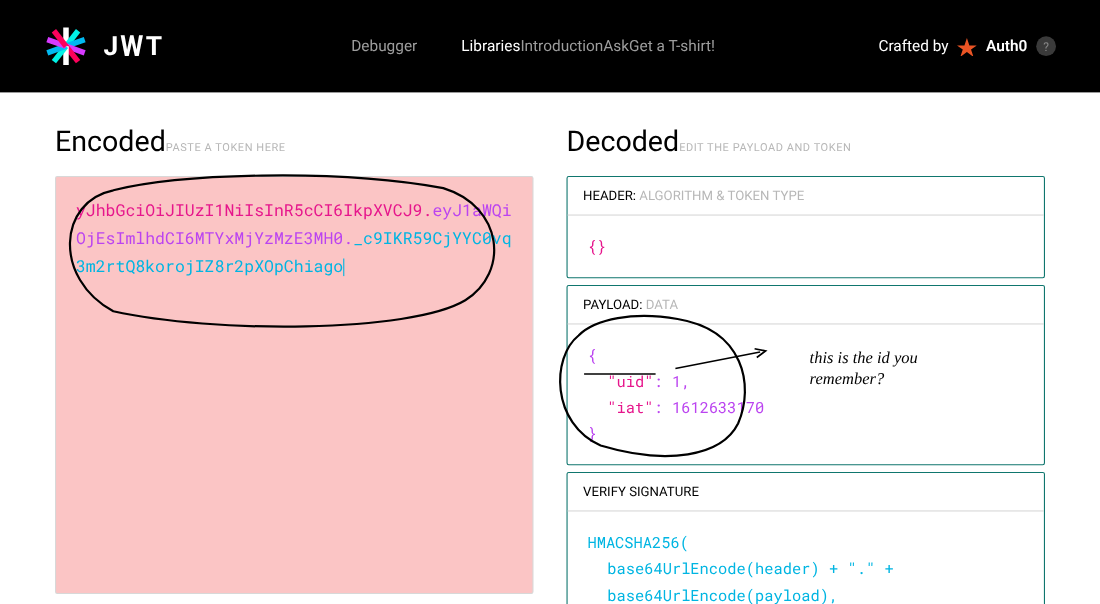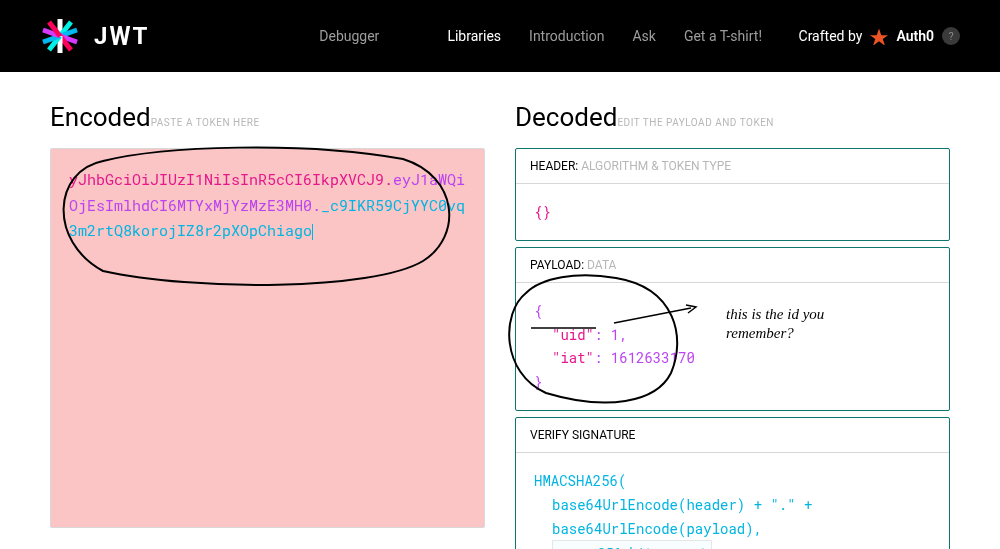--- a/index.html
+++ b/index.html
@@ -1,21 +1,21 @@
 <!DOCTYPE html>
 <html><head>
 <meta charset="utf-8">
 <style>
   html,body{margin:0;padding:0;font-family:-apple-system,BlinkMacSystemFont,"Segoe UI",Roboto,Helvetica,Arial,sans-serif;background:#fff;color:#000;}
   *{box-sizing:border-box;}
-  .topbar{background:#000;color:#fff;height:72px;display:flex;align-items:center;padding:0 40px;}
+  .topbar{background:#000;color:#fff;height:84px;display:flex;align-items:center;padding:0 40px;}
   .logo-wrap{display:flex;align-items:center;gap:14px;}
   .logo-star{width:40px;height:40px;position:relative;}
   .logo-text{font-size:24px;font-weight:700;letter-spacing:2px;color:#fff;}
-  .nav{margin-left:170px;display:flex;gap:28px;}
+  .nav{margin-left:170px;display:flex;}
   .nav a{color:#9d9d9d;text-decoration:none;font-size:14px;}
   .nav a.active{color:#fff;margin-left:40px;}
   .crafted{margin-left:auto;display:flex;align-items:center;gap:8px;color:#fff;font-size:14px;text-align:center;}
   .auth0-logo{width:18px;height:18px;}
   .help-circle{width:18px;height:18px;border-radius:50%;background:#3a3a3a;color:#888;font-size:11px;display:flex;align-items:center;justify-content:center;}
   .main{display:flex;padding:30px 50px;gap:30px;}
   .col{flex:1;}
   .section-title{font-size:26px;font-weight:400;color:#000;display:flex;align-items:baseline;margin-bottom:16px;}
   .section-sub{font-size:10px;color:#b7b7b7;letter-spacing:0.5px;}
   .encoded-box{border:1px solid #d8d8d8;background:#fbc5c5;padding:18px;height:380px;border-radius:2px;font-family:"Roboto Mono","Courier New",monospace;font-size:15px;line-height:1.7;word-break:break-all;position:relative;}
@@ -123,21 +123,21 @@
           <span class="red">"iat"</span><span class="purple">: </span><span class="purple">1612633170</span>
         </div>
         <div class="purple">}</div>
 
         <svg class="ink" style="left:-20px;top:-30px" width="420" height="160">
           <path d="M30 40 C 5 60, 5 120, 50 140 C 110 158, 160 150, 175 120 C 190 85, 180 35, 120 25 C 80 18, 45 25, 30 40 Z" fill="none" stroke="#000" stroke-width="2"></path>
           <line x1="35" y1="75" x2="100" y2="75" stroke="#000" stroke-width="1.5"></line>
           <path d="M118 70 L 195 55" fill="none" stroke="#000" stroke-width="1.5"></path>
           <path d="M190 52 L 200 54 L 192 60" fill="none" stroke="#000" stroke-width="1.5"></path>
         </svg>
-        <div class="annot" style="left:210px;top:22px;line-height:1.25">
+        <div class="annot" style="left:220px;top:22px;line-height:1.25">
           <div>this is the id you</div>
           <div>remember?</div>
         </div>
       </div>
     </div>
 
     <div class="panel">
       <div class="panel-head">
         <span>VERIFY SIGNATURE</span>
       </div>

